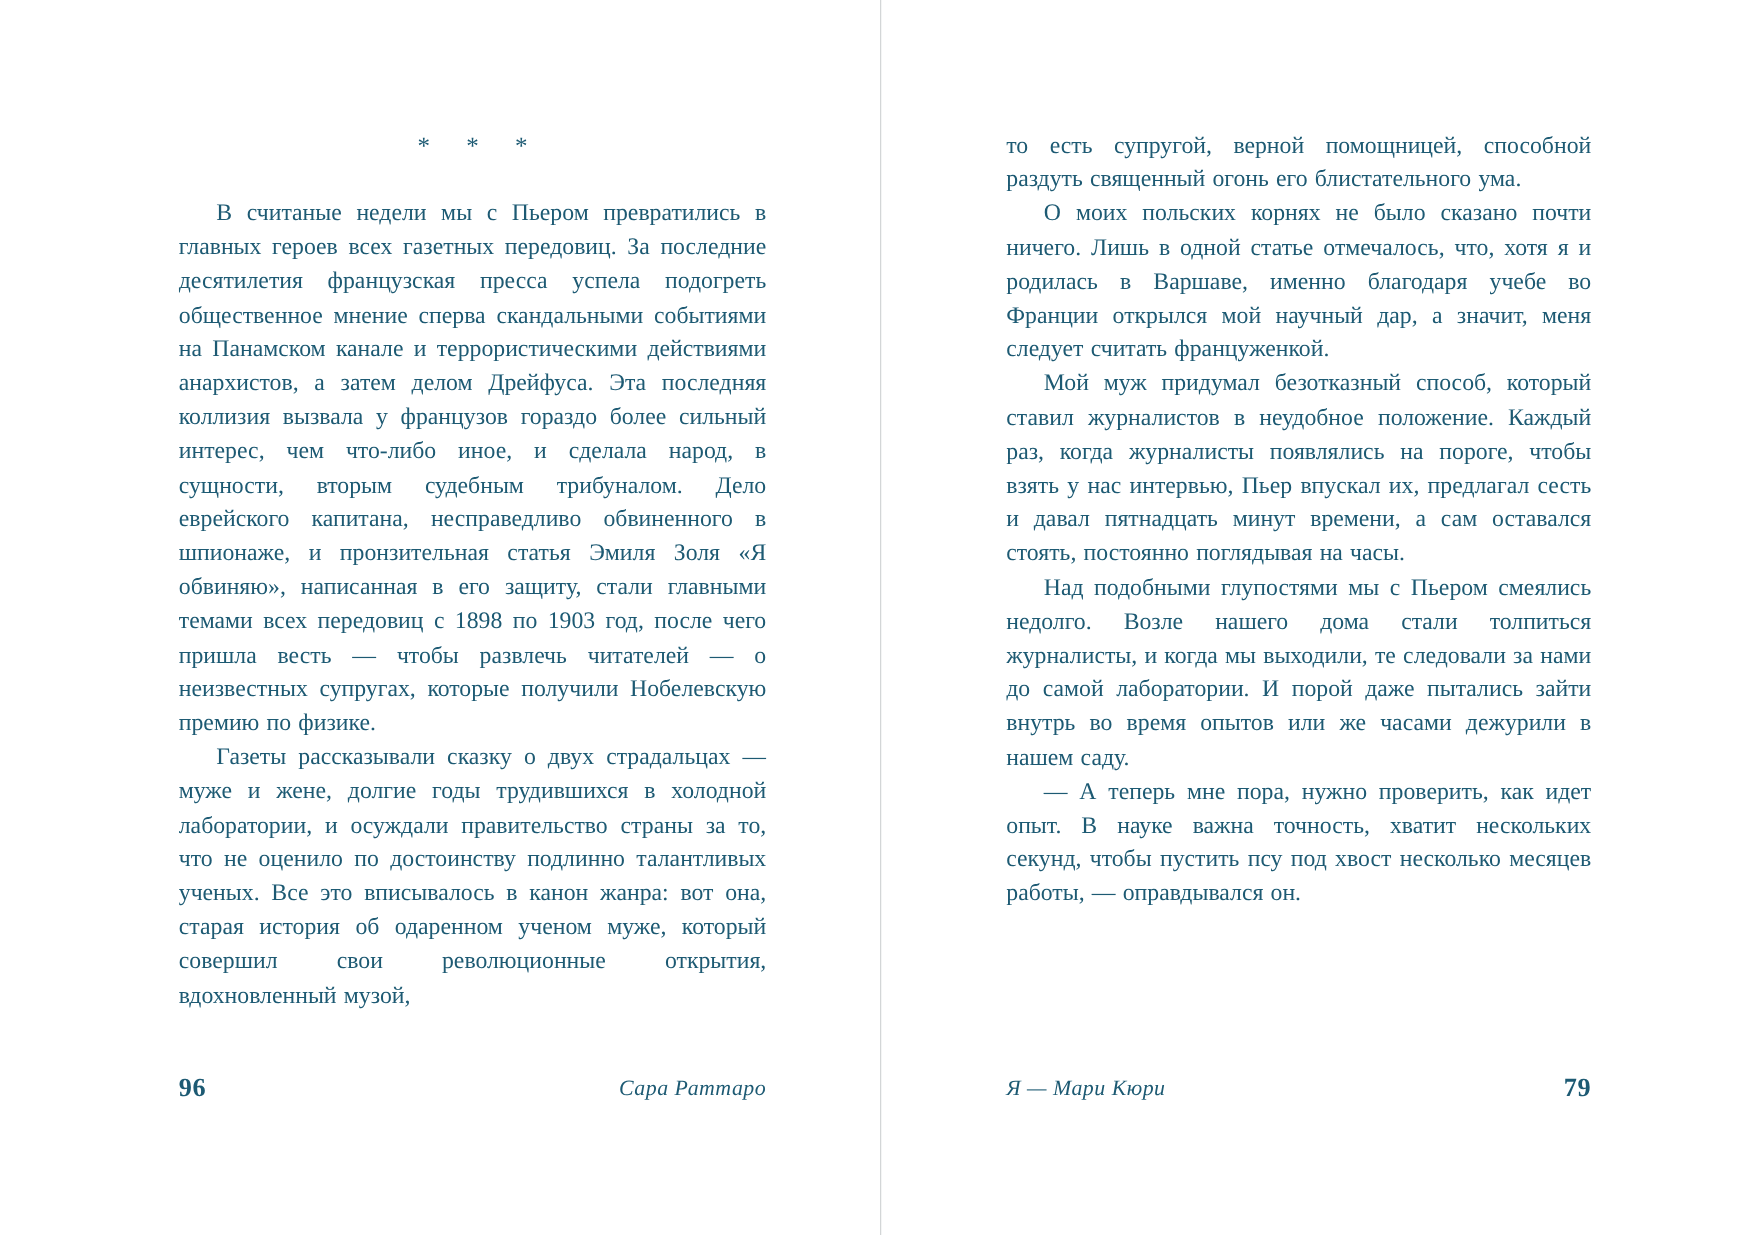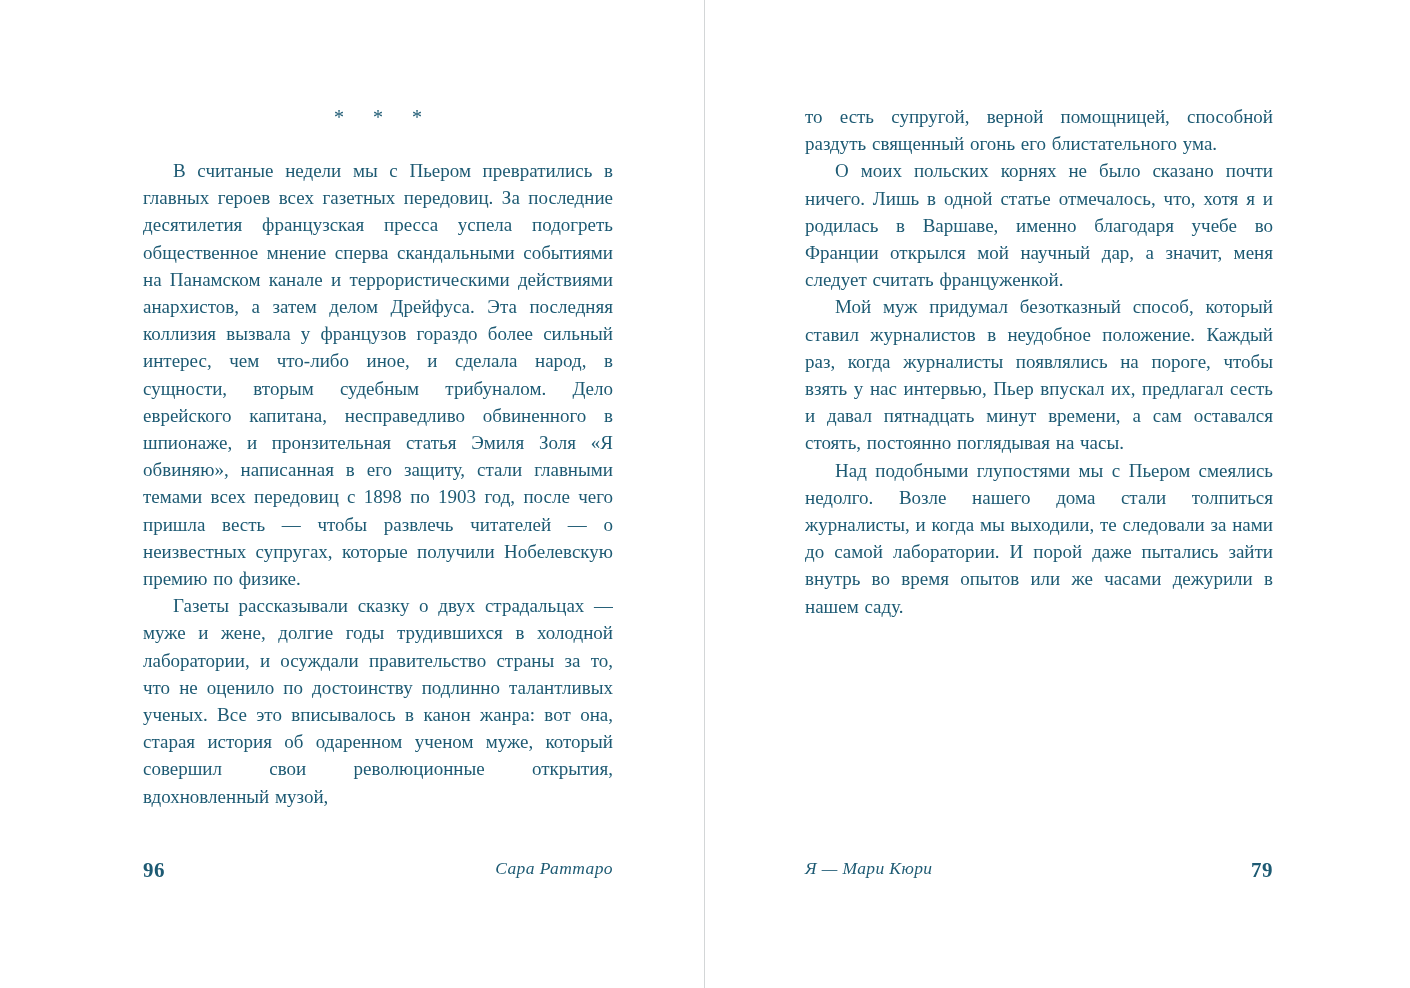--- a/index.html
+++ b/index.html
@@ -64,21 +64,21 @@
   }
   .para.indent { text-indent: 30px; }
 
   .footer {
     position: absolute;
     top: 858px;
     left: 0;
     width: 100%;
     display: flex;
     justify-content: space-between;
-    align-items: flex-start;
+    align-items: center;
     gap: 10px;
   }
   .pagenum {
     font-weight: bold;
     font-size: 21px;
     letter-spacing: 0.5px;
   }
   .running {
     font-size: 17.5px;
     letter-spacing: 0.4px;
@@ -105,20 +105,21 @@
       <span class="running">Сара Раттаро</span>
     </footer>
   </section>
 
   <section class="page right">
     <div class="body-block">
       <p class="para">то есть супругой, верной помощницей, способной раздуть священный огонь его блистательного ума.</p>
       <p class="para indent">О моих польских корнях не было сказано почти ничего. Лишь в одной статье отмечалось, что, хотя я и родилась в Варшаве, именно благодаря учебе во Франции открылся мой научный дар, а значит, меня следует считать француженкой.</p>
       <p class="para indent">Мой муж придумал безотказный способ, который ставил журналистов в неудобное положение. Каждый раз, когда журналисты появлялись на пороге, чтобы взять у нас интервью, Пьер впускал их, предлагал сесть и давал пятнадцать минут времени, а сам оставался стоять, постоянно поглядывая на часы.</p>
       <p class="para indent">Над подобными глупостями мы с Пьером смеялись недолго. Возле нашего дома стали толпиться журналисты, и когда мы выходили, те следовали за нами до самой лаборатории. И порой даже пытались зайти внутрь во время опытов или же часами дежурили в нашем саду.</p>
+      <p class="para indent">— А теперь мне пора, нужно проверить, как идет опыт. В науке важна точность, хватит нескольких секунд, чтобы пустить псу под хвост несколько месяцев работы, — оправдывался он.</p>
     </div>
 
     <footer class="footer">
       <span class="running">Я — Мари Кюри</span>
       <span class="pagenum">79</span>
     </footer>
   </section>
 
 </div>
 

